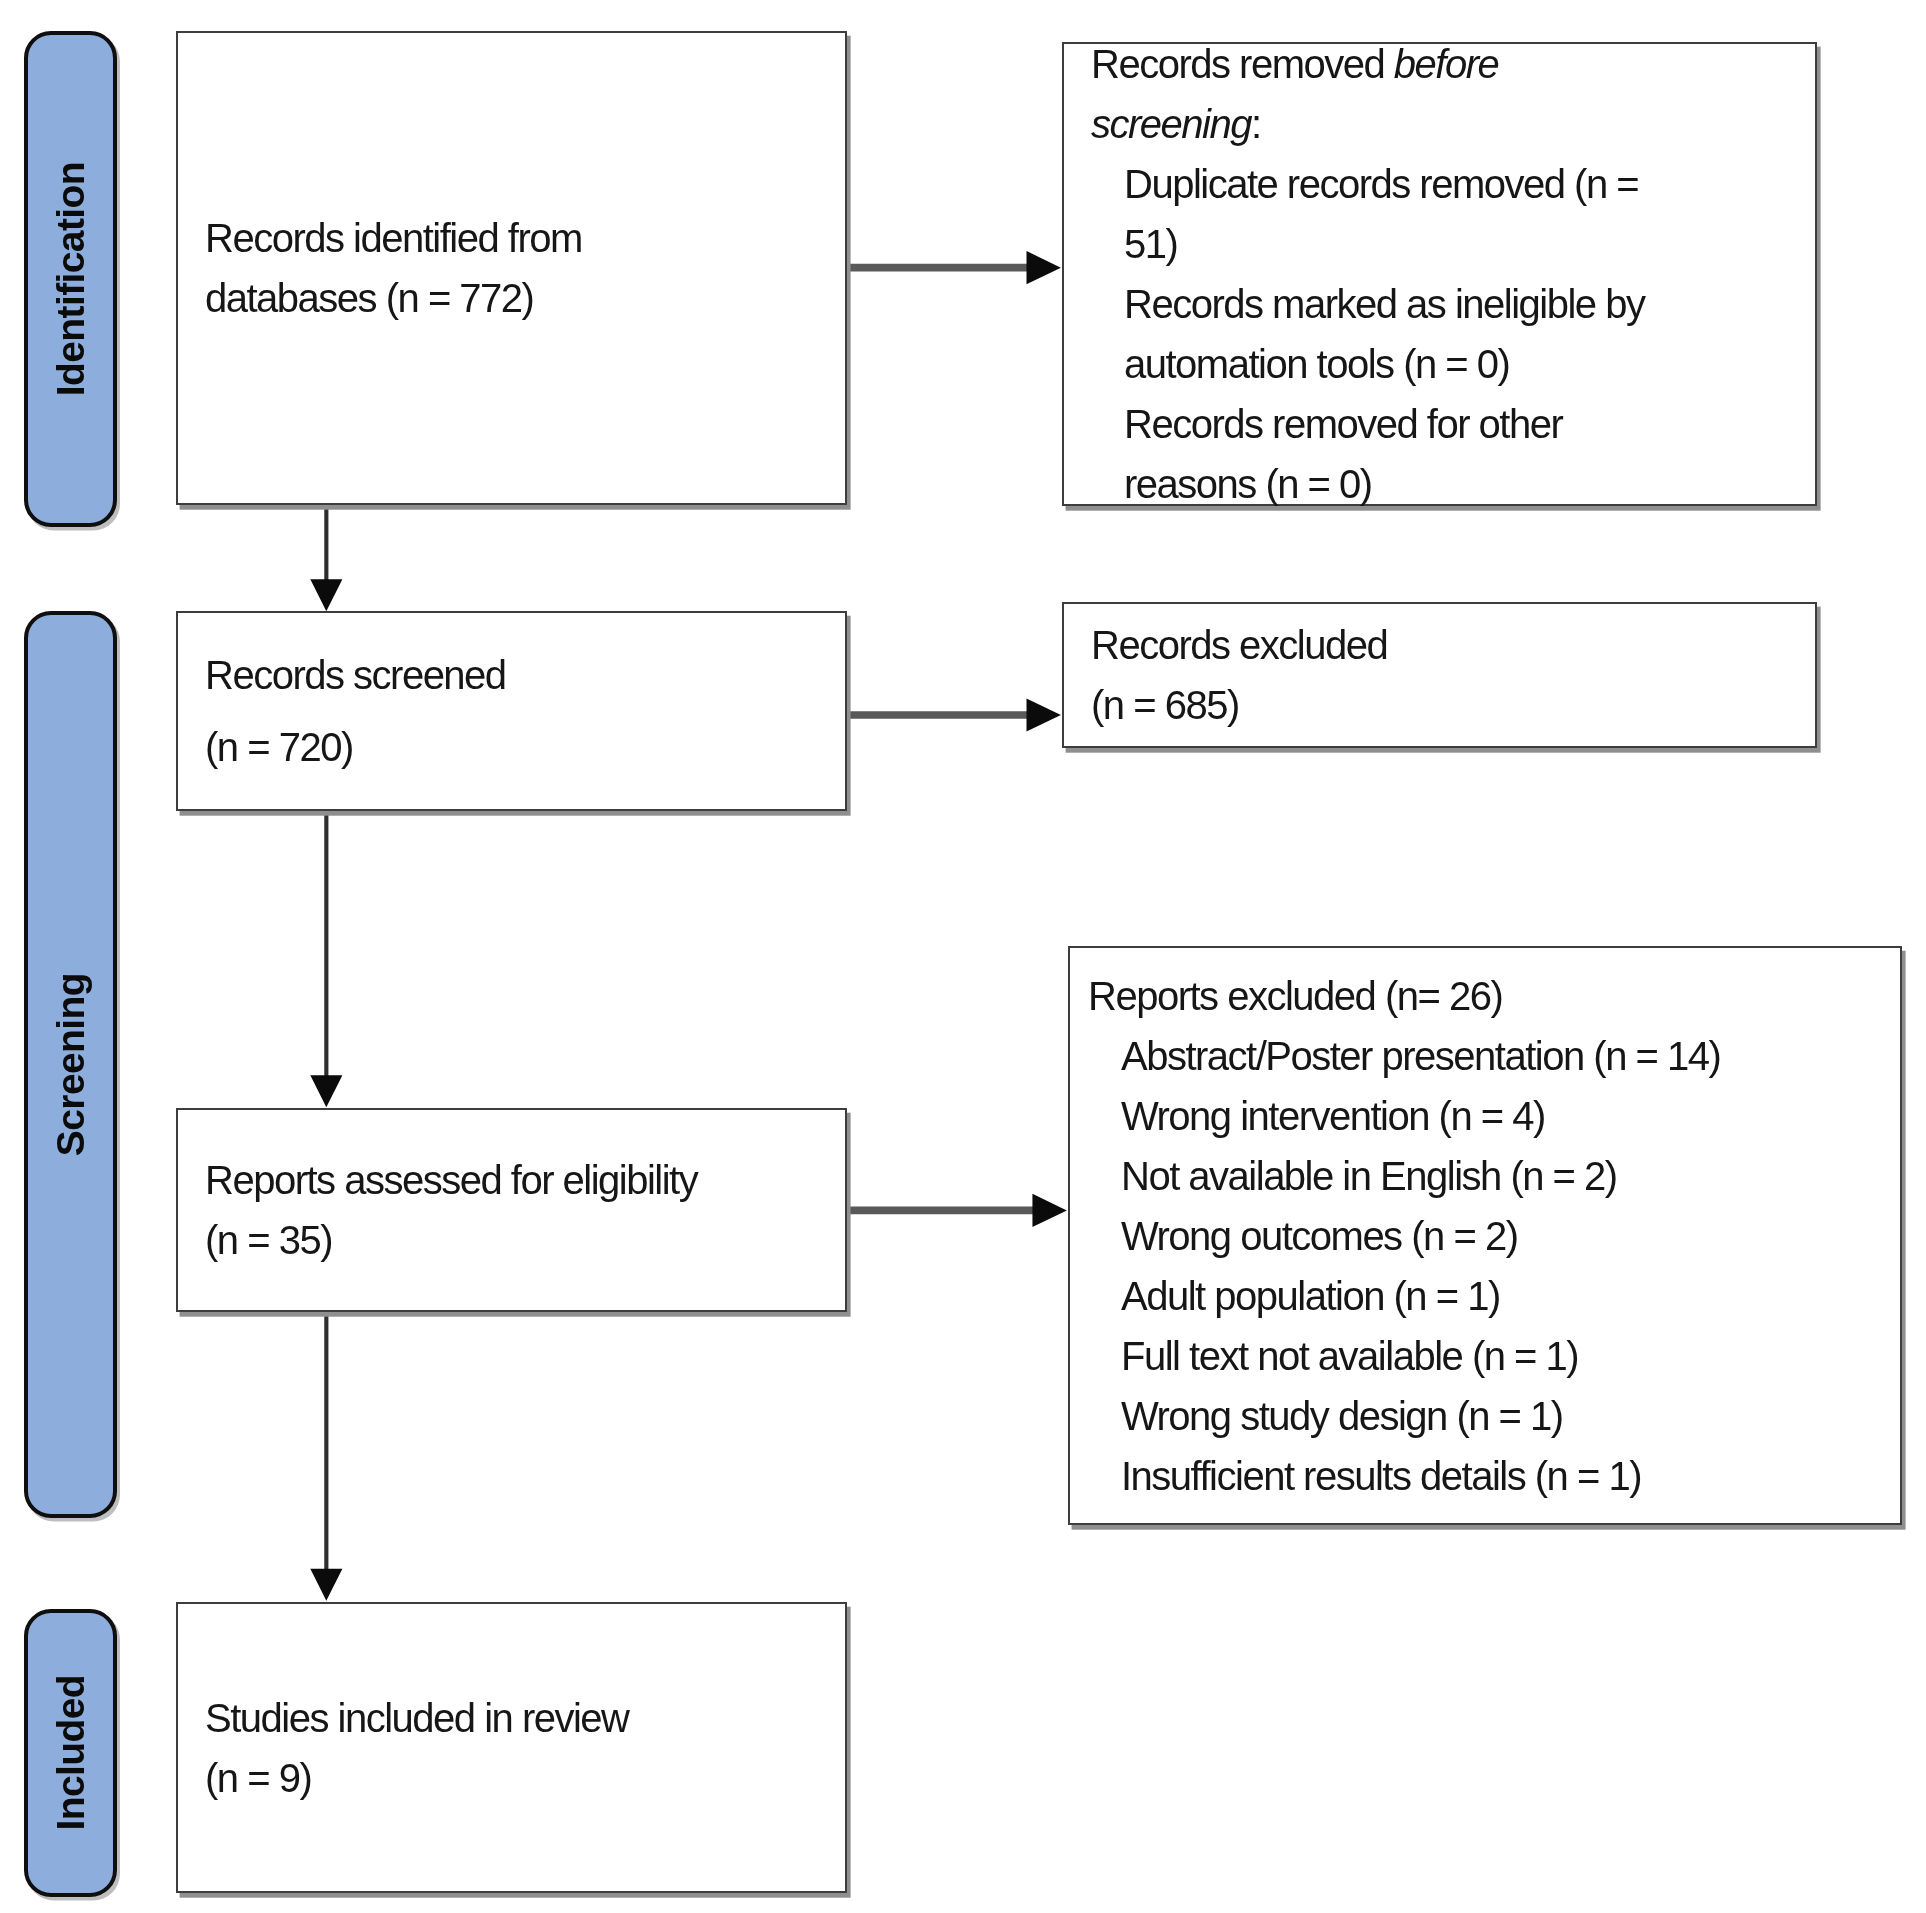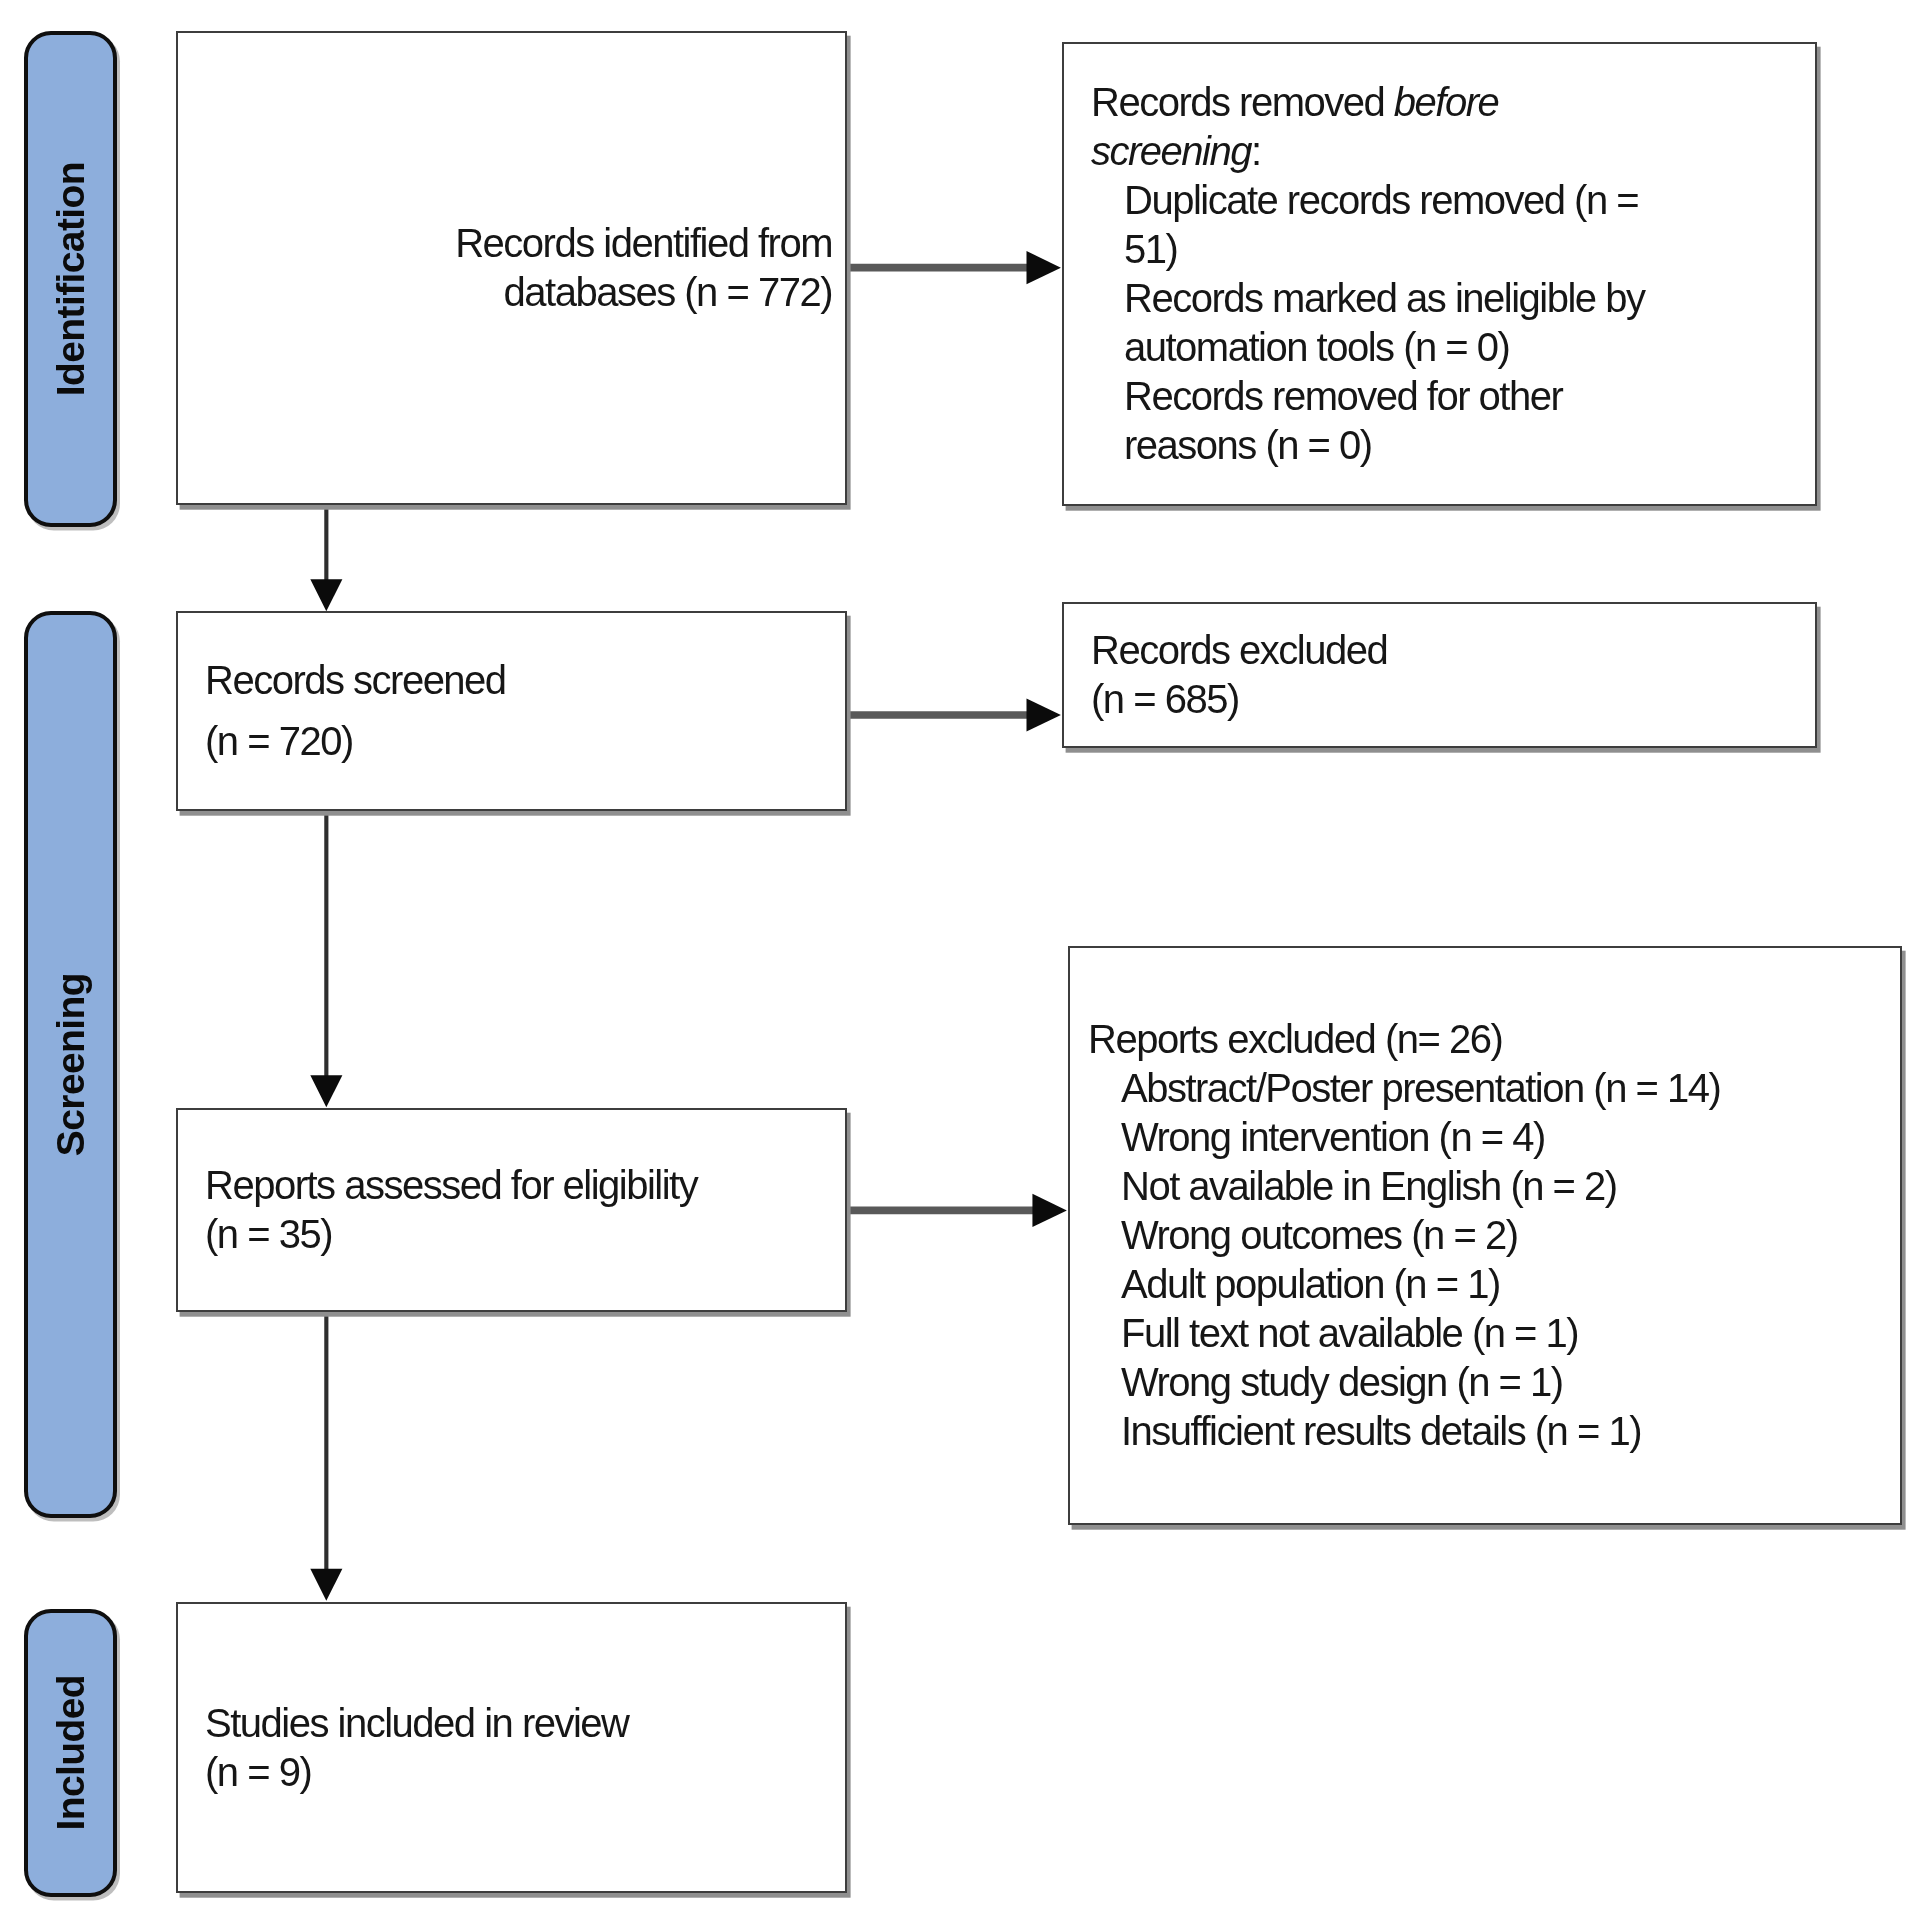--- a/index.html
+++ b/index.html
@@ -25,21 +25,21 @@
     font-weight:bold;font-size:39px;letter-spacing:-0.6px;color:#0b0b0b;
     white-space:nowrap;
   }
 
   .flow-box{
     position:absolute;background:#ffffff;
     border:2.4px solid #3d3d3d;
     box-shadow:3.6px 4.7px 0 #8f8f8f;
     box-sizing:border-box;
     display:flex;flex-direction:column;justify-content:center;
-    font-size:40px;line-height:49px;letter-spacing:-1.5px;
+    font-size:40px;line-height:60px;letter-spacing:-1.5px;
   }
   .pad{padding-left:27px;padding-right:13px;}
   .pad-sm{padding-left:18px;padding-right:13px;}
   .line{white-space:nowrap;}
   .hang-title{max-width:487px;}
   .hang-item{margin-left:33px;max-width:534px;}
   .list-item{margin-left:33px;white-space:nowrap;}
   .it{font-style:italic;}
 </style>
 </head>
@@ -83,21 +83,21 @@
   <div class="stage-bar" style="top:31px;height:496px;">
     <span class="stage-label">Identification</span>
   </div>
   <div class="stage-bar" style="top:611px;height:907px;">
     <span class="stage-label">Screening</span>
   </div>
   <div class="stage-bar" style="top:1609px;height:288px;">
     <span class="stage-label">Included</span>
   </div>
 
-  <div class="flow-box pad" style="left:176px;top:31px;width:671px;height:474px;text-align:right;">
+  <div class="flow-box pad" style="left:176px;top:31px;width:671px;height:474px;">
     <div class="line">Records identified from</div>
     <div class="line">databases (n = 772)</div>
   </div>
 
   <div class="flow-box pad" style="left:176px;top:611px;width:671px;height:200px;gap:12px;">
     <div class="line">Records screened</div>
     <div class="line">(n = 720)</div>
   </div>
 
   <div class="flow-box pad" style="left:176px;top:1108px;width:671px;height:204px;">

